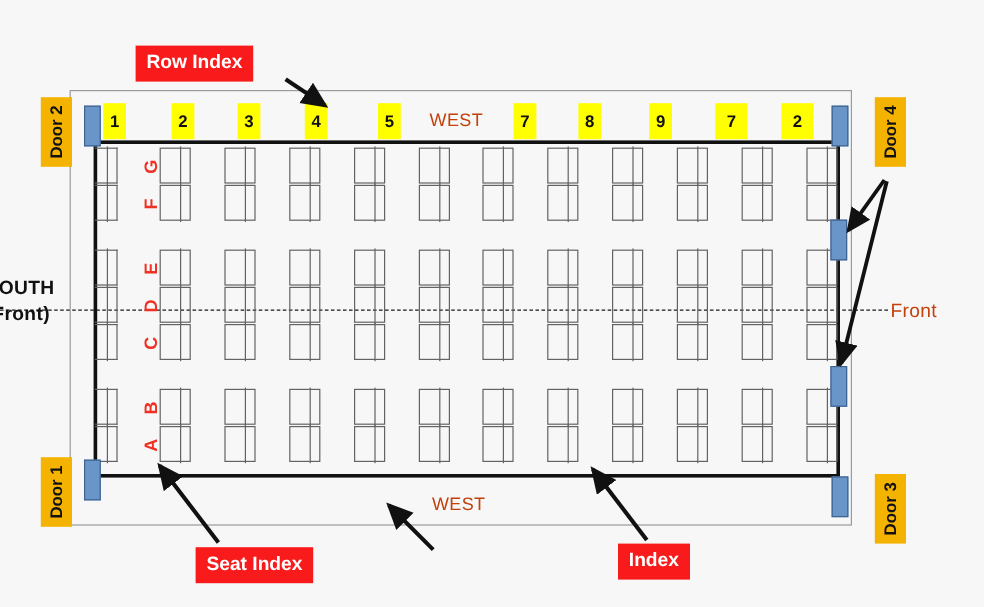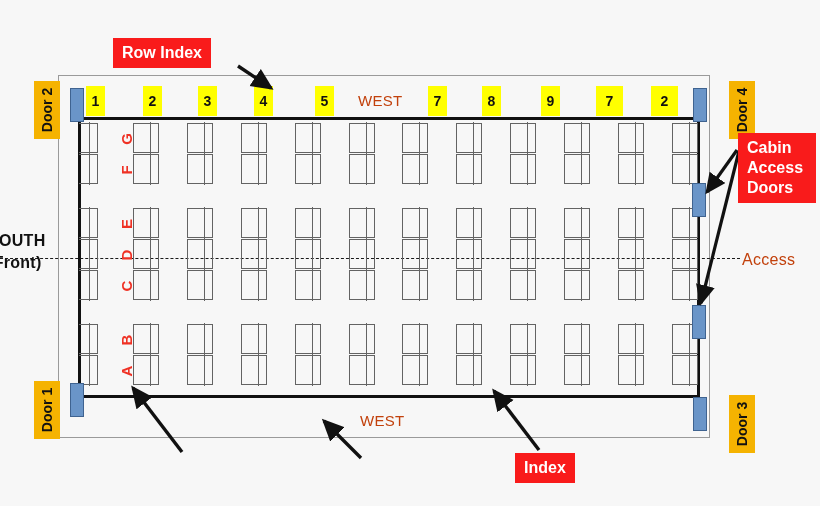--- a/index.html
+++ b/index.html
@@ -266,21 +266,21 @@
       <div class="rowidx w1" style="left: 315px;">5</div>
       <div class="rowidx w1" style="left: 428px;">7</div>
       <div class="rowidx w1" style="left: 482px;">8</div>
       <div class="rowidx w1" style="left: 541px;">9</div>
       <div class="rowidx w2" style="left: 596px;">7</div>
       <div class="rowidx w2" style="left: 651px;">2</div>
     </div>
 
   <div class="compass" id="west">WEST</div>
   <div class="compass" id="east">WEST</div>
-  <div class="compass" id="north">Access</div>
+  <div class="compass" id="north">Front</div>
   <div class="compass" id="south" style="white-space:pre-line;">SOUTH
 (Front)</div>
 
   <div class="doorblock" style="left:70px;top:88px;"></div>
   <div class="doorblock" style="left:70px;top:383px;"></div>
   <div class="doorblock" style="left:693px;top:88px;"></div>
   <div class="doorblock" style="left:693px;top:397px;"></div>
 
   <div class="doorblock" style="left:692px;top:183px;"></div>
   <div class="doorblock" style="left:692px;top:305px;"></div>
@@ -304,18 +304,16 @@
     <line x1="361" y1="458" x2="324" y2="421" stroke="#111" stroke-width="3.4" marker-end="url(#ah)"></line>
 
     <line x1="539" y1="450" x2="494" y2="391" stroke="#111" stroke-width="3.4" marker-end="url(#ah)"></line>
 
     <line x1="737" y1="150" x2="707" y2="192" stroke="#111" stroke-width="3.2" marker-end="url(#ah)"></line>
 
     <line x1="739" y1="151" x2="701" y2="303" stroke="#111" stroke-width="3.2" marker-end="url(#ah)"></line>
   </svg>
 
   <div class="callout" id="c-rowindex">Row Index</div>
+  <div class="callout" id="c-seatindex">Seat Index</div>
   <div class="callout" id="c-seat">Index</div>
-  <div class="callout" id="c-cabin">Cabin
-Access
-Doors</div>
 
 </div>
 
 </body></html>

